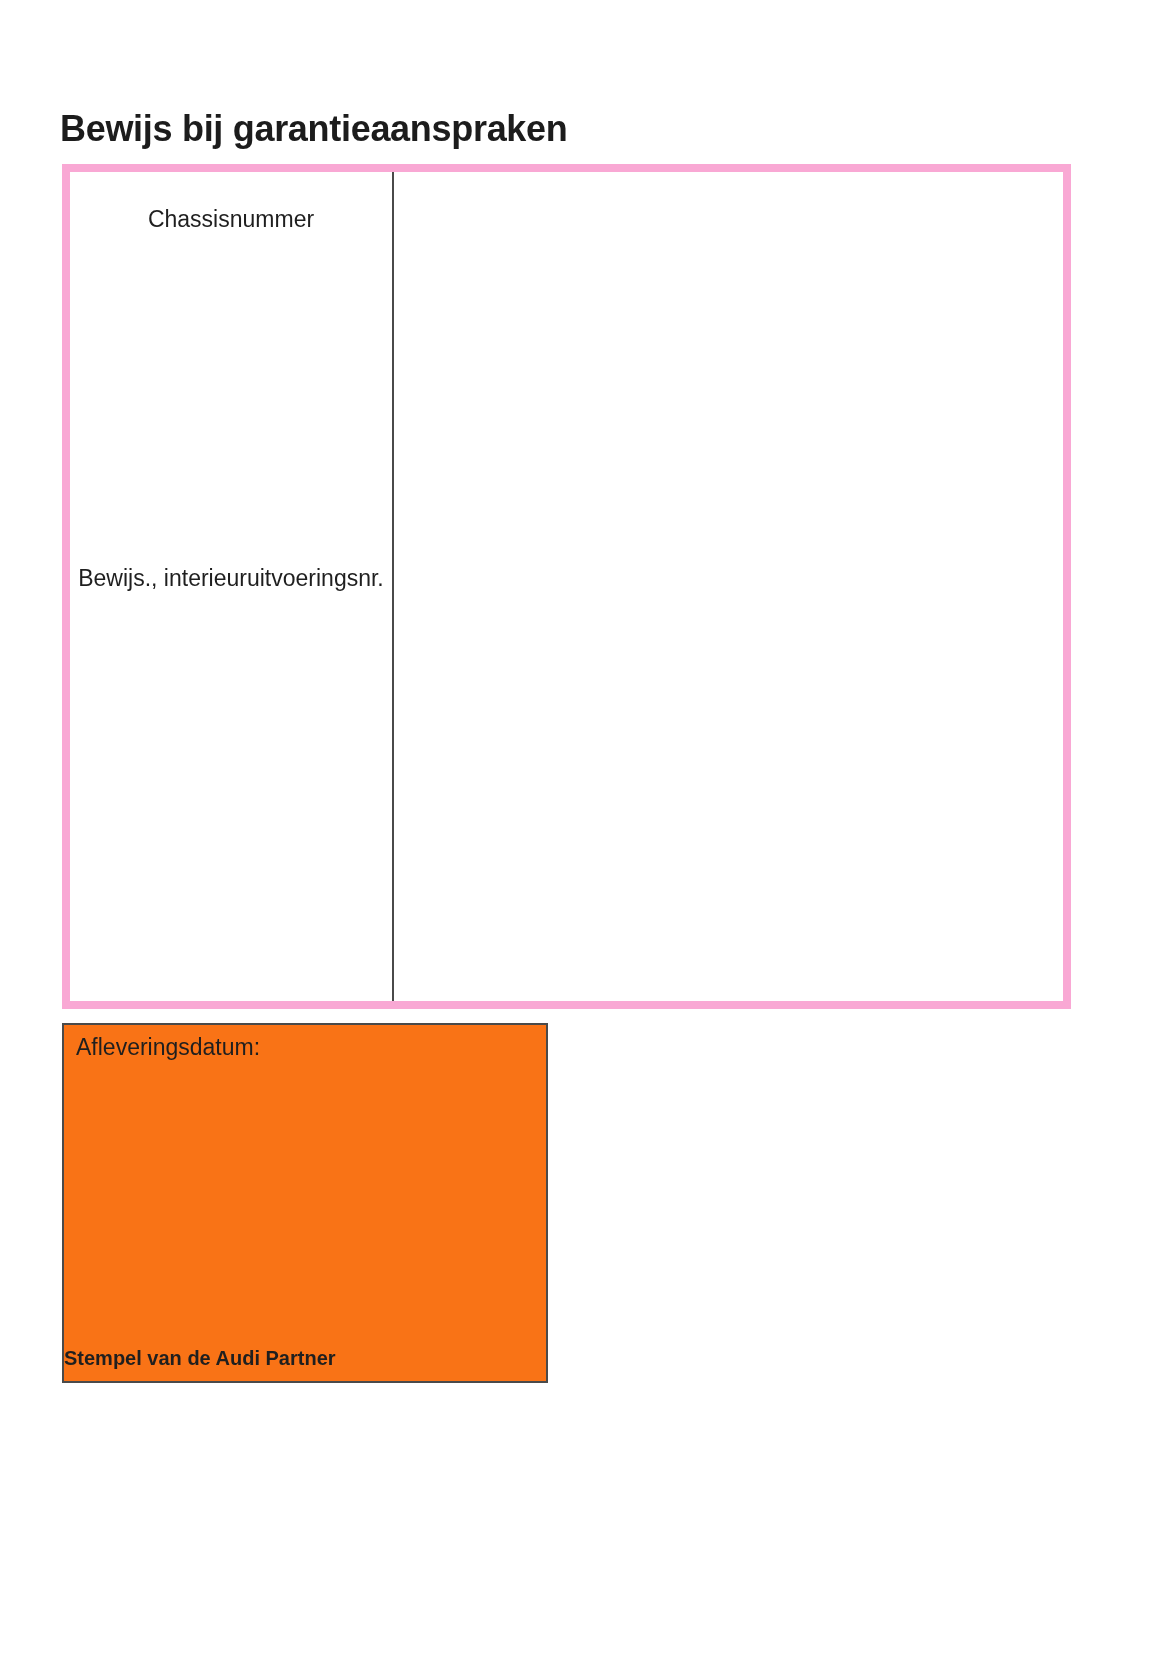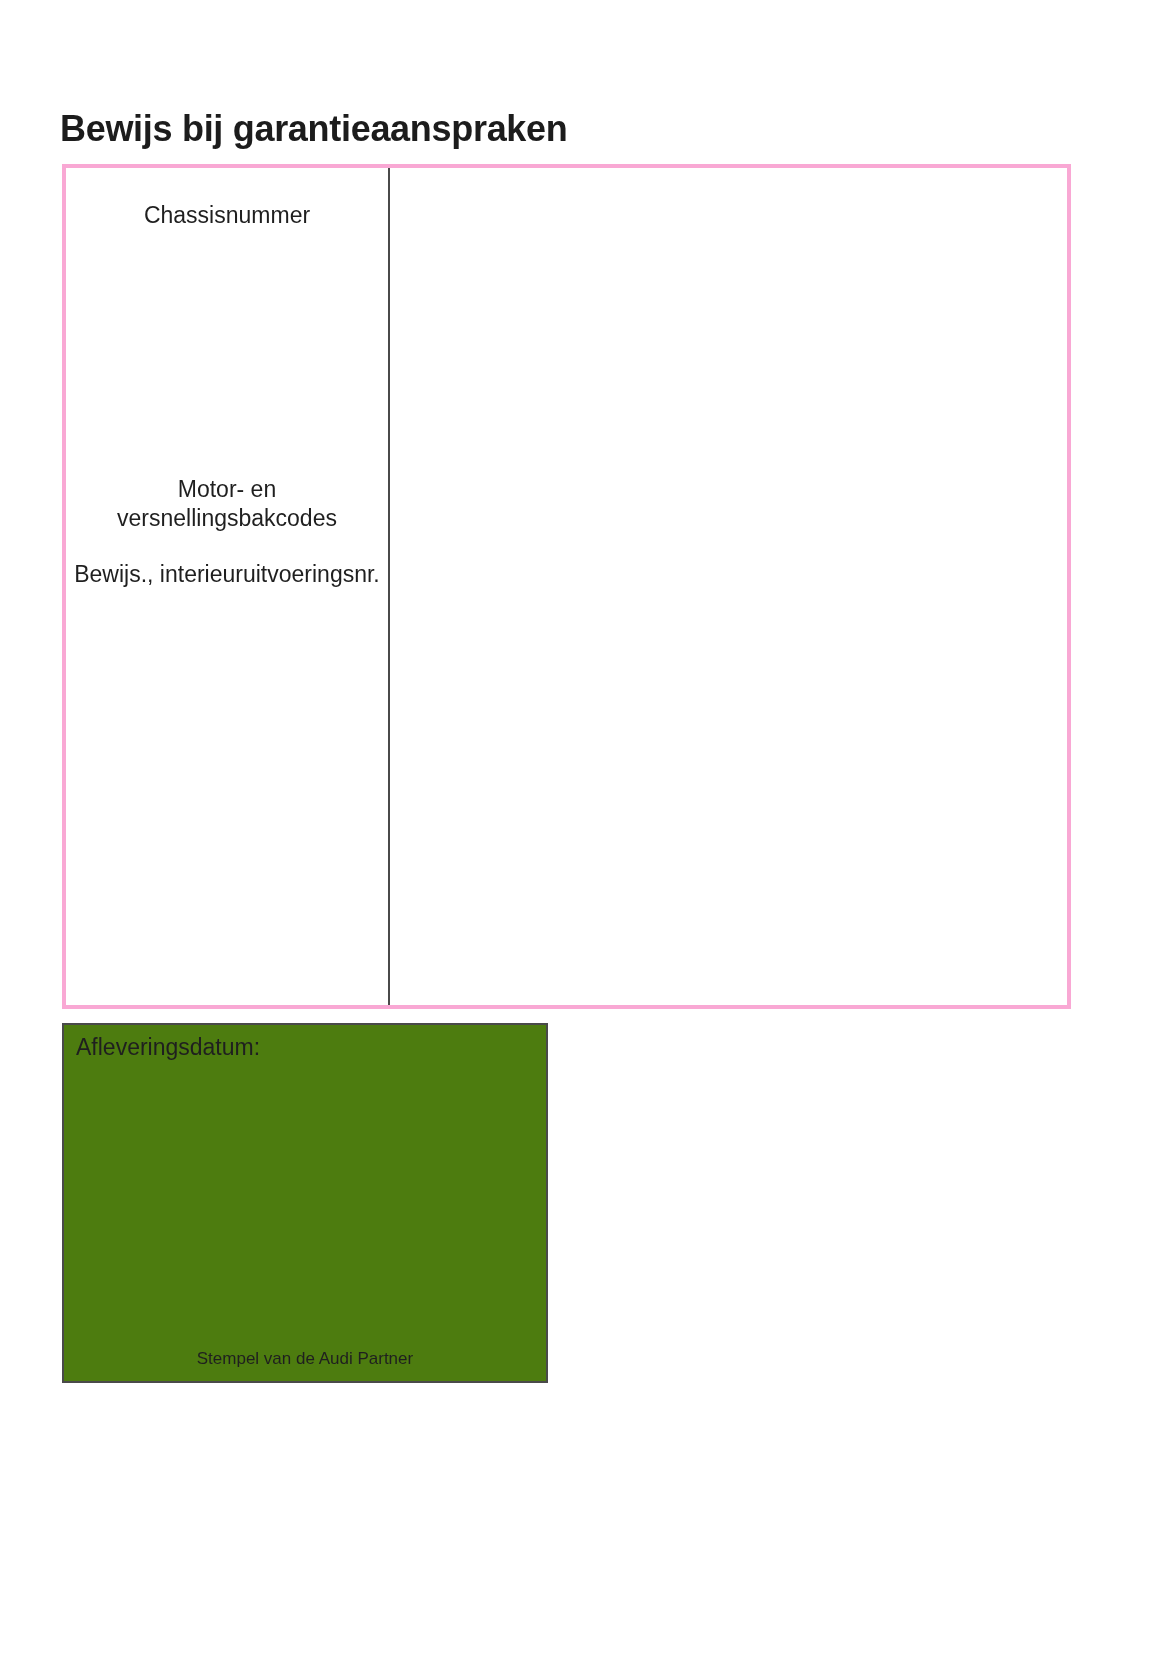--- a/index.html
+++ b/index.html
@@ -25,21 +25,21 @@
     letter-spacing: -0.3px;
     color: #1c1c1c;
     white-space: nowrap;
   }
   .main-table {
     position: absolute;
     left: 62px;
     top: 164px;
     width: 1009px;
     height: 845px;
-    border: 4px solid #f9a8d4;
+    border: 8px solid #f9a8d4;
     box-sizing: border-box;
     display: flex;
     background: #ffffff;
   }
   .label-cell {
     position: relative;
     width: 322px;
     flex: 0 0 322px;
     border-right: 2px solid #4a4a4a;
     box-sizing: content-box;
@@ -64,55 +64,54 @@
   .pos-lak     { top: 406px; }
   .pos-meer    { top: 442px; }
   .delivery-box {
     position: absolute;
     left: 62px;
     top: 1023px;
     width: 486px;
     height: 360px;
     border: 2px solid #4a4a4a;
     box-sizing: border-box;
-    background: #4d7c0f;
+    background: #f97316;
   }
   .delivery-date-label {
     position: absolute;
     top: 8px;
     left: 12px;
     font-size: 23px;
     line-height: 29px;
     color: #1f1f1f;
   }
   .stamp-label {
     position: absolute;
     bottom: 8px;
     left: 0;
     width: 100%;
-    text-align: center;
-    font-size: 17px;
+    font-size: 20px;
     line-height: 29px;
     color: #1f1f1f;
+    font-weight: bold;
   }
 </style>
 </head>
 <body>
 
 <div class="page">
 
   <h1 class="doc-title">Bewijs bij garantieaanspraken</h1>
 
   <div class="main-table">
     <div class="label-cell">
 
       <div class="cell-label pos-chassis">Chassisnummer</div>
 
 
-      <div class="cell-label pos-codes">Motor- en versnellingsbakcodes</div>
 
       <div class="cell-label pos-lak">Bewijs., interieuruitvoeringsnr.</div>
 
 
     </div>
     <div class="value-cell"></div>
   </div>
 
   <div class="delivery-box">
     <div class="delivery-date-label">Afleveringsdatum:</div>

